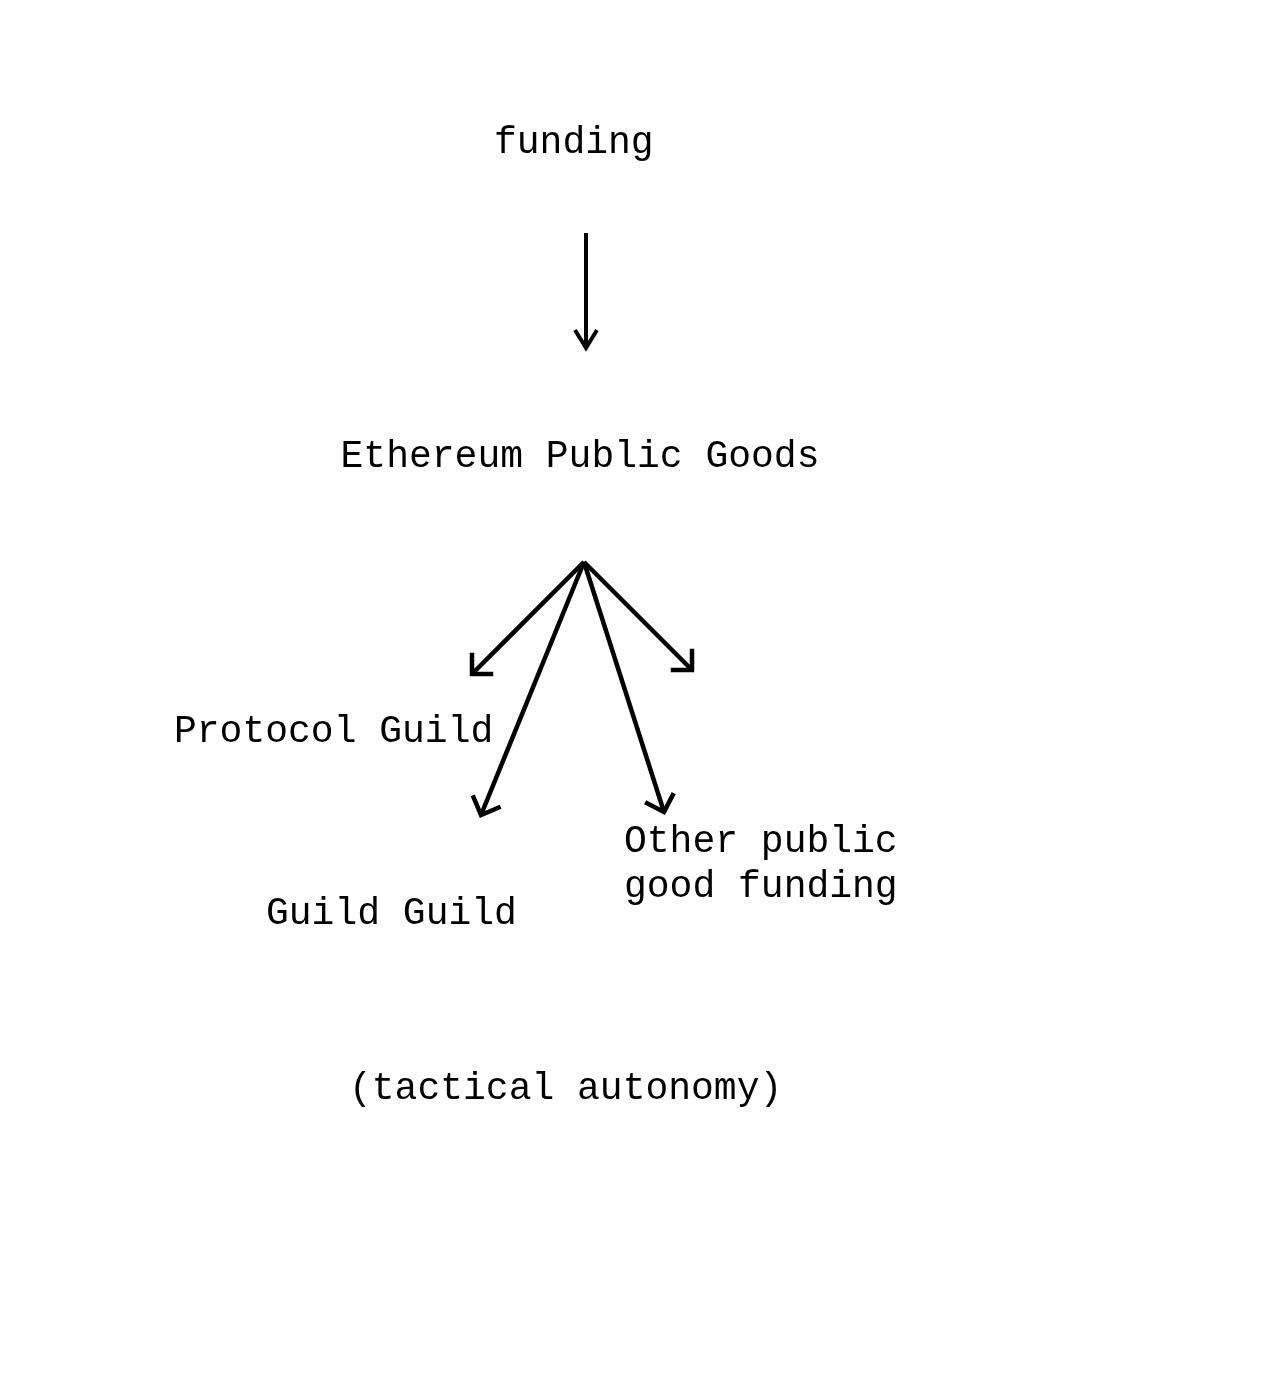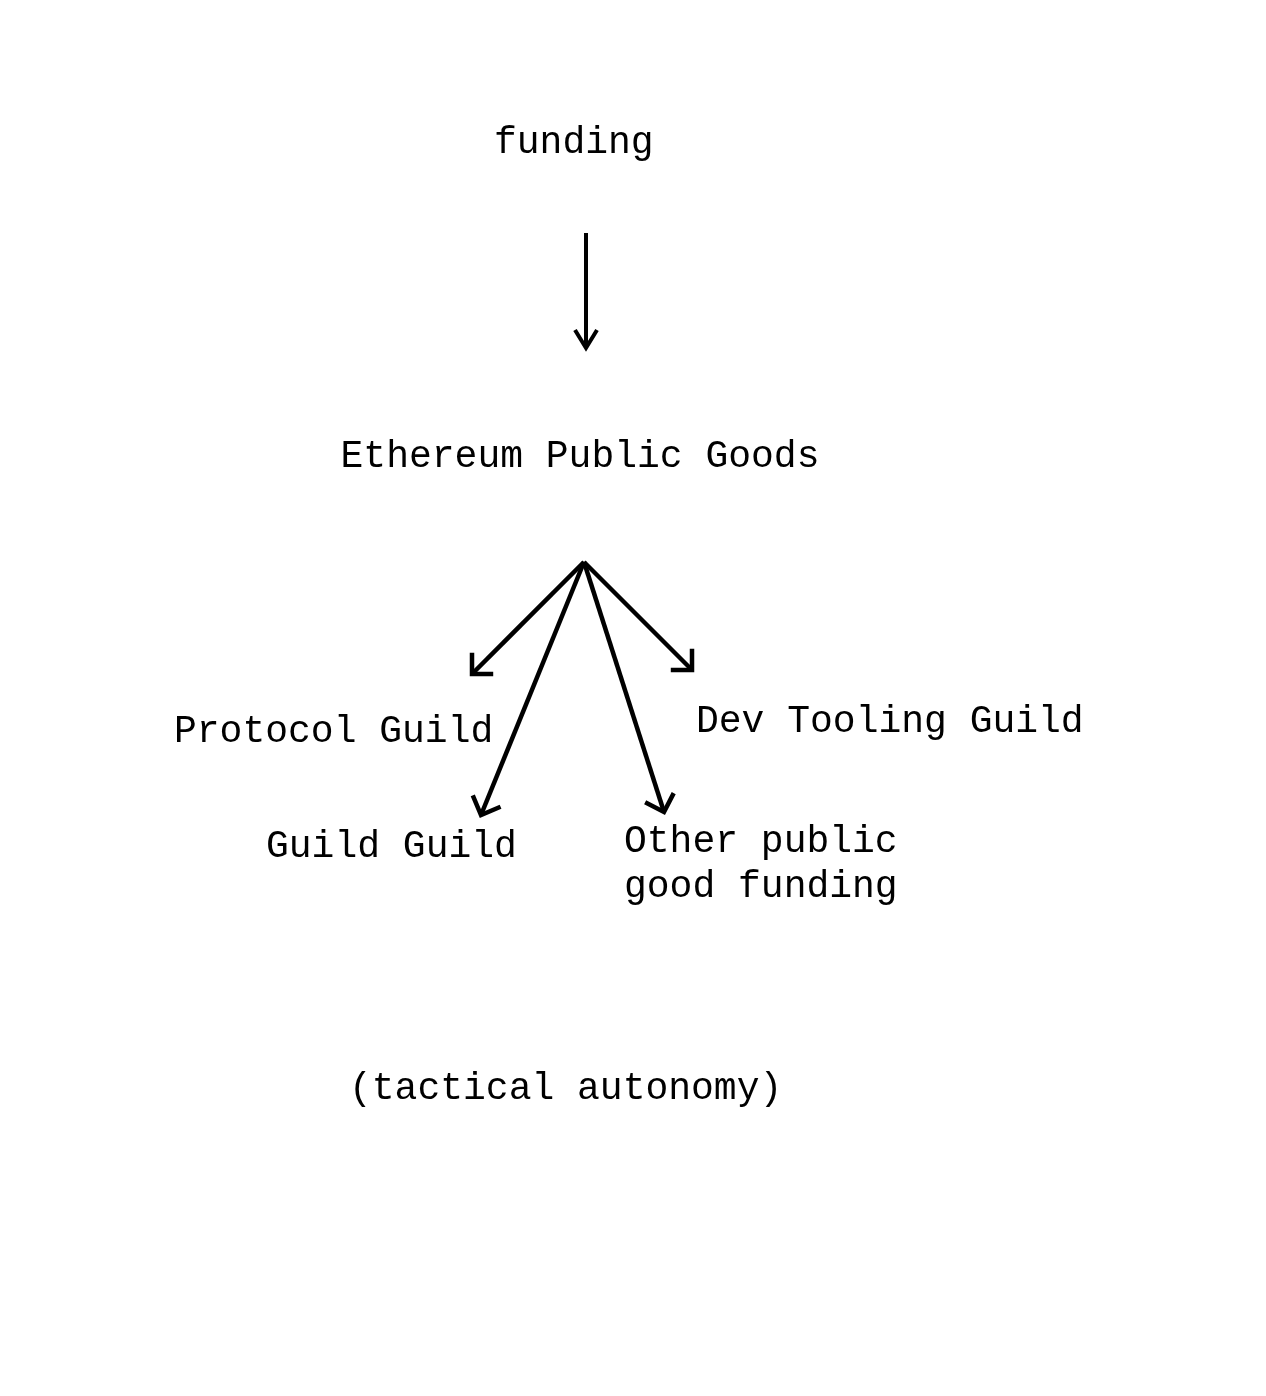--- a/index.html
+++ b/index.html
@@ -27,21 +27,21 @@
   .label {
     position: absolute;
     white-space: nowrap;
     line-height: 1.16;
   }
   .label-funding        { left: 494px; top: 121px; }
   .label-epg            { left: 580px; top: 430px; transform: translateX(-50%);
                           text-align: right; line-height: 54px; }
   .label-protocol-guild { left: 126px; top: 710px; margin-left: 48px; }
   .label-dev-tooling    { left: 696px; top: 700px; }
-  .label-guild-guild    { left: 266px; top: 825px; }
+  .label-guild-guild    { left: 266px; top: 892px; }
   .label-other-guilds   { left: 624px; top: 819px; line-height: 45px; }
   .label-tactical       { left: 349px; top: 1067px; text-align: right; }
 </style>
 </head>
 <body>
 
 <div class="canvas">
 
   <svg class="arrows" viewBox="0 0 1266 1396" xmlns="http://www.w3.org/2000/svg">
     <defs>
@@ -60,21 +60,20 @@
   </svg>
 
   <div class="label label-funding">funding</div>
 
   <div class="label label-epg">
     <div>Ethereum Public Goods</div>
   </div>
 
   <div class="label label-protocol-guild">Protocol Guild</div>
 
-  <div class="label label-dev-tooling">Dev Tooling Guild</div>
 
   <div class="label label-guild-guild">Guild Guild</div>
 
   <div class="label label-other-guilds">
     <div>Other public</div>
     <div>good funding</div>
   </div>
 
   <div class="label label-tactical">(tactical autonomy)</div>
 

